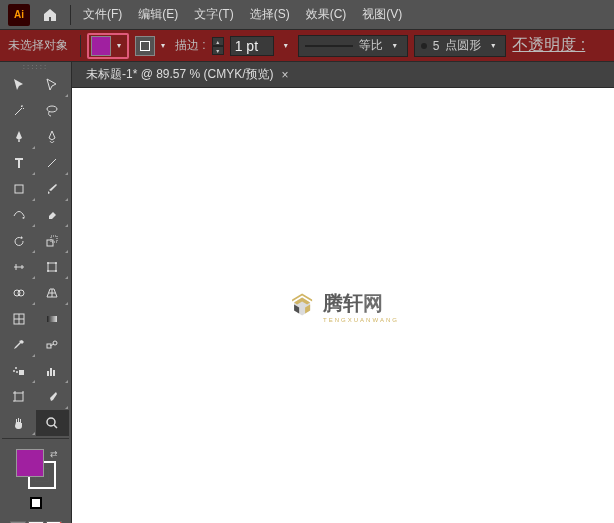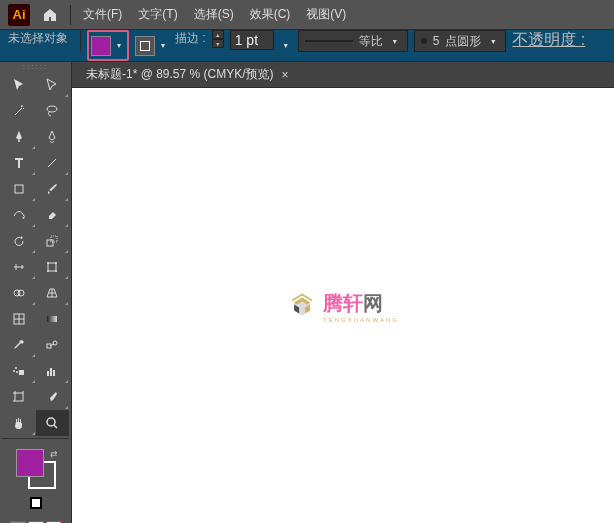--- a/index.html
+++ b/index.html
@@ -1,22 +1,22 @@
 <!DOCTYPE html>
 <html><head>
 <meta charset="utf-8">
 <style>
 *{box-sizing:border-box;margin:0;padding:0;font-family:"Microsoft YaHei",sans-serif;user-select:none}
 body{width:614px;height:523px;background:#4a4a4a;overflow:hidden;color:#ccc;font-size:12px}
 .menubar{height:30px;background:#535353;display:flex;align-items:center;padding:0 4px;border-bottom:1px solid #2a2a2a}
-.app-logo{width:22px;height:22px;background:#330000;color:#ff9a00;display:flex;align-items:center;justify-content:center;font-weight:bold;font-size:13px;margin:0 4px;border-radius:2px}
+.app-logo{width:22px;height:22px;background:#330000;color:#ff9a00;display:flex;align-items:center;justify-content:center;font-weight:bold;font-size:10px;margin:0 4px;border-radius:2px}
 .home-icon{width:20px;height:20px;display:flex;align-items:center;justify-content:center;margin:0 6px}
 .menu-sep{width:1px;height:20px;background:#2a2a2a;margin:0 4px}
 .menu-item{padding:4px 8px;color:#ddd;font-size:12px;cursor:pointer}
-.ctrlbar{height:32px;background:#0c4a6e;display:flex;padding:0 8px;border-bottom:1px solid #2a2a2a;gap:6px}
+.ctrlbar{height:32px;background:#7f1d1d;display:flex;align-items:center;padding:0 8px;border-bottom:1px solid #2a2a2a;gap:6px}
 .no-sel{color:#bbb;font-size:12px;margin-right:6px}
 .sep{width:1px;height:22px;background:#2a2a2a}
 .fill-swatch{width:20px;height:20px;background:#a020a0;border:1px solid #888}
 .fill-wrap{display:flex;align-items:center;gap:2px;border:2px solid #e05a7a;padding:1px 2px;border-radius:2px}
 .stroke-swatch{width:20px;height:20px;background:#535353;border:1px solid #888;display:flex;align-items:center;justify-content:center}
 .stroke-inner{width:10px;height:10px;border:1px solid #fff}
 .dd-caret{width:12px;display:flex;align-items:center;justify-content:center;color:#ddd;font-size:8px}
 .lbl{color:#bbb;font-size:12px;}
 .step-btns{display:flex;flex-direction:column;width:12px}
 .step{height:9px;background:#3a3a3a;border:1px solid #222;display:flex;align-items:center;justify-content:center;font-size:6px;color:#ccc}
@@ -46,36 +46,37 @@
 .mode-btn{width:16px;height:16px;border:1px solid #666;display:flex;align-items:center;justify-content:center}
 .doc-area{flex:1;display:flex;flex-direction:column;background:#4a4a4a}
 .tab-bar{height:26px;background:#424242;display:flex;align-items:center;padding:10px 6px;border-bottom:1px solid #2a2a2a}
 .tab{display:flex;align-items:center;gap:8px;padding:3px 8px;background:#424242;color:#ddd;font-size:12px}
 .tab-close{color:#ccc;cursor:pointer;font-size:12px}
 .canvas{flex:1;background:#fff;margin:0;position:relative;overflow:hidden}
 .wm{position:absolute;left:50%;top:50%;transform:translate(-50%,-50%);display:flex;align-items:center;gap:6px;opacity:.85}
 .wm-logo{width:30px;height:30px;position:relative}
 .wm-txt{display:flex;flex-direction:column}
 .wm-main{font-size:20px;font-weight:600}
-.wm-main .g{color:#ec4899}.wm-main .d{color:#555}
+.wm-main .g{color:#404040}.wm-main .d{color:#555}
 .wm-sub{font-size:6px;letter-spacing:2px;color:#c9a94b}
 svg{display:block}
 </style>
 </head>
 <body>
 
 <div class="menubar">
   <div class="app-logo">Ai</div>
   <div class="home-icon">
     <svg width="16" height="16" viewBox="0 0 16 16">
         <path fill="#ddd" d="M8 2l6 5v7H9v-4H7v4H2V7z"></path>
       </svg>
   </div>
   <div class="menu-sep"></div>
   <div class="menu-item">文件(F)</div>
+  <div class="menu-item">编辑(E)</div>
   <div class="menu-item">文字(T)</div>
   <div class="menu-item">选择(S)</div>
   <div class="menu-item">效果(C)</div>
   <div class="menu-item">视图(V)</div>
 </div>
 
 <div class="ctrlbar">
   <span class="no-sel">未选择对象</span>
   <div class="sep"></div>
   <div class="fill-wrap">

